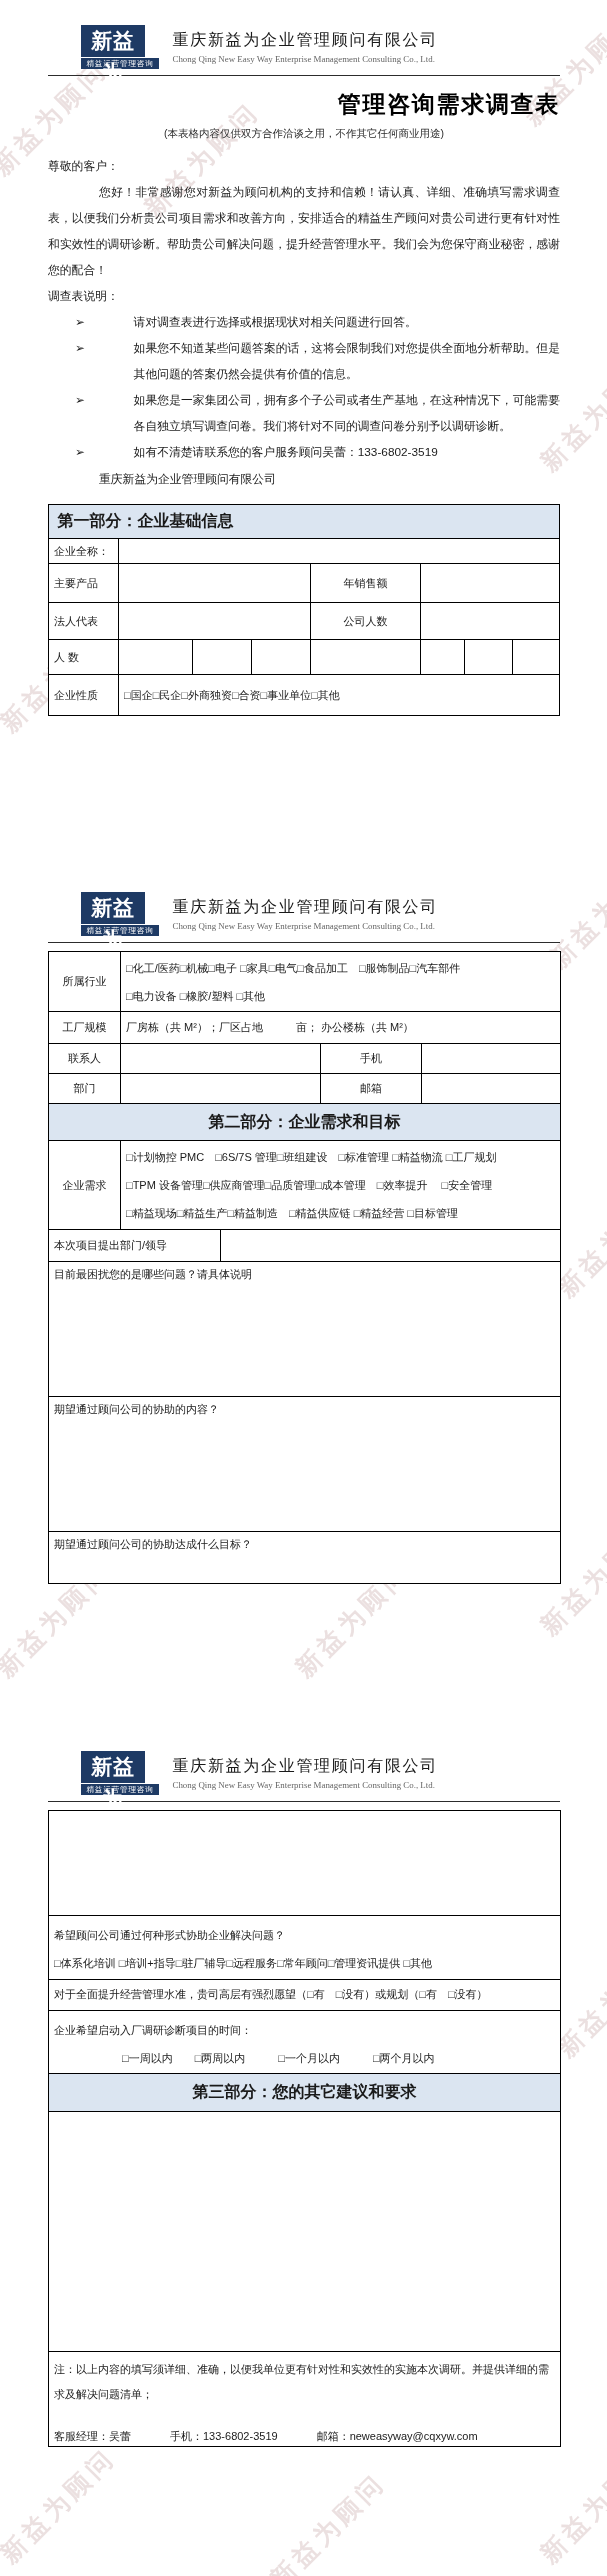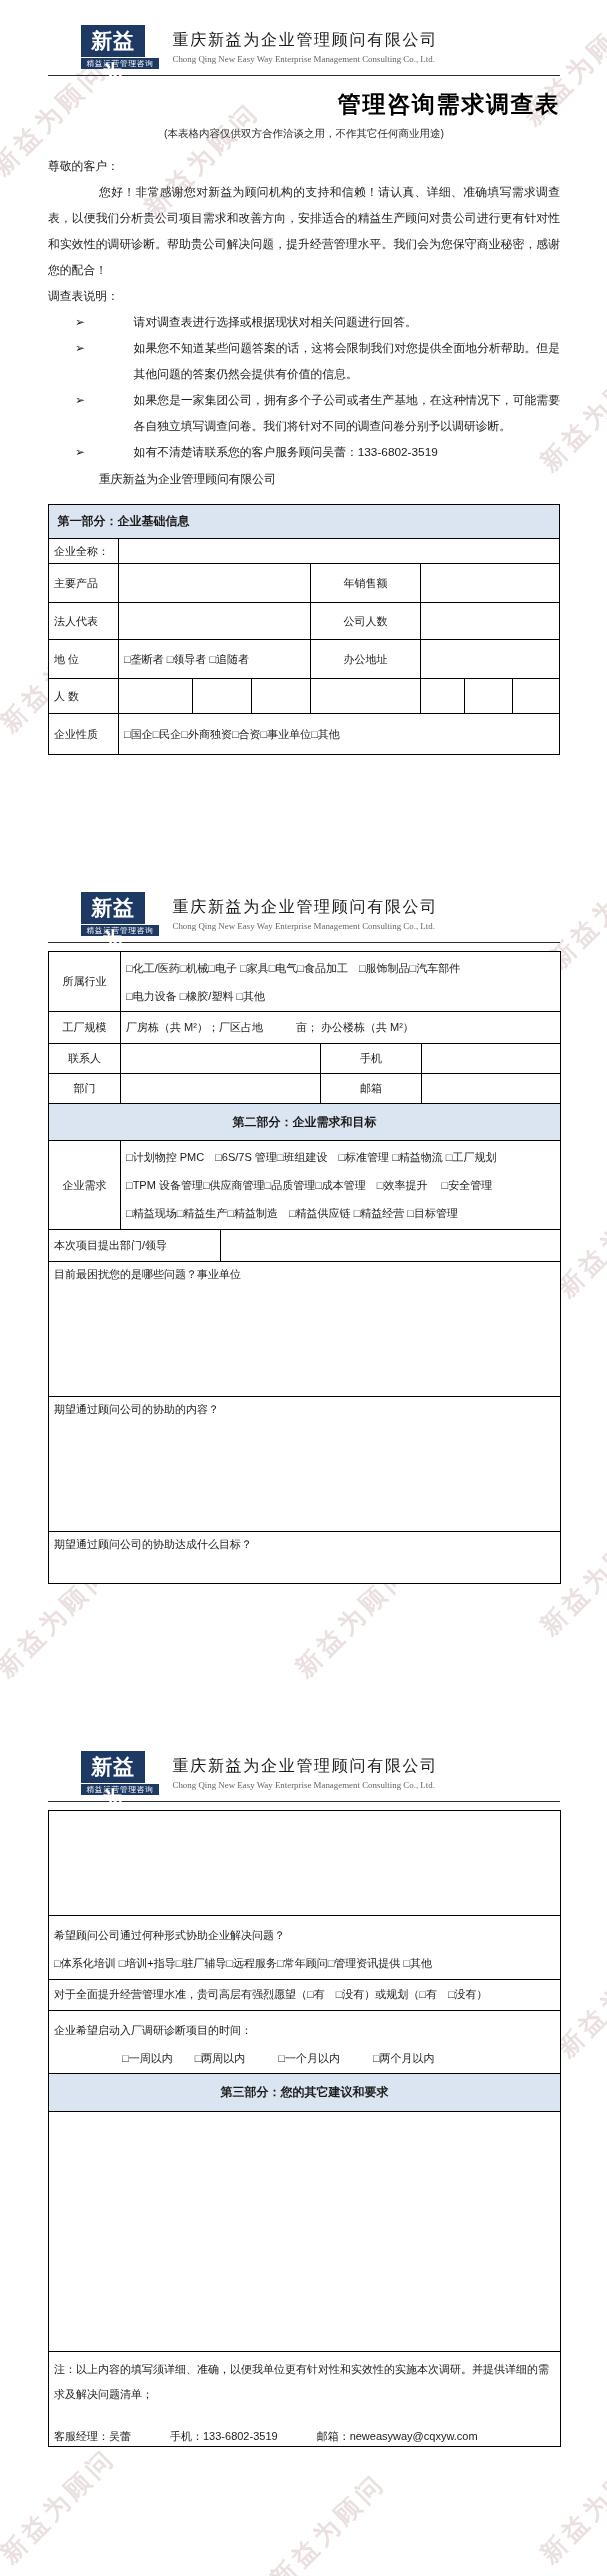--- a/index.html
+++ b/index.html
@@ -40,21 +40,21 @@
   .salutation { margin-top:11.8px; }
   .para-indent { text-indent:51px; text-align:justify; }
   .bullets { margin-left:27px; }
   .bullet { display:flex; }
   .bullet-marker { width:18.6px; flex:none; }
   .bullet-text { flex:1; text-align:justify;margin-left:40px; }
   .signature { margin-left:51px; margin-top:1.7px; }
 
   table { border-collapse:collapse; table-layout:fixed; width:511px; border:1.7px solid #000; background:#fff; }
   td { border:0.8px solid #000; font-size:11px; padding:1.7px 5px; color:#1a1a1a; overflow:hidden; }
-  .sec-hd { background:#dbe5f1; font-weight:bold; font-size:12px; padding-left:8.4px; }
+  .sec-hd { background:#dbe5f1; font-weight:bold; font-size:16px; padding-left:8.4px; }
   .sec-hd.c { padding-left:5px; }
   .c { text-align:center; }
   .top { vertical-align:top; padding-top:5px; }
   .optline { line-height:28px; }
   .t1 { margin-top:11.8px; }
   .pg2 table, .pg3 table { margin-top:8.4px; }
   .indent80 { padding-left:68px; }
   .contact-line { display:flex; gap:39px; margin-top:22px; }
 </style>
 </head>
@@ -151,26 +151,20 @@
       <td colspan="3"></td>
       <td class="c">年销售额</td>
       <td colspan="3"></td>
     </tr>
     <tr style="height:37px">
       <td>法人代表</td>
       <td colspan="3"></td>
       <td class="c">公司人数</td>
       <td colspan="3"></td>
     </tr>
-    <tr style="height:39px">
-      <td>地 位</td>
-      <td colspan="3">□垄断者  □领导者  □追随者</td>
-      <td class="c">办公地址</td>
-      <td colspan="3"></td>
-    </tr>
     <tr style="height:35px">
       <td>人  数</td>
       <td></td>
       <td></td>
       <td></td>
       <td></td>
       <td></td>
       <td></td>
       <td></td>
     </tr>
@@ -236,21 +230,21 @@
         <div class="optline">□计划物控 PMC　□6S/7S 管理□班组建设　□标准管理 □精益物流 □工厂规划</div>
         <div class="optline">□TPM 设备管理□供应商管理□品质管理□成本管理　□效率提升　 □安全管理</div>
         <div class="optline">□精益现场□精益生产□精益制造　□精益供应链 □精益经营 □目标管理</div>
       </td>
     </tr>
     <tr style="height:32px">
       <td colspan="2">本次项目提出部门/领导</td>
       <td colspan="3"></td>
     </tr>
     <tr style="height:135px">
-          <td colspan="5" class="top">目前最困扰您的是哪些问题？事业单位</td>
+          <td colspan="5" class="top">目前最困扰您的是哪些问题？请具体说明</td>
         </tr>
     <tr style="height:135px">
           <td colspan="5" class="top">期望通过顾问公司的协助的内容？</td>
         </tr>
     <tr style="height:52px">
           <td colspan="5" class="top">期望通过顾问公司的协助达成什么目标？</td>
         </tr>
   </tbody>
     </table>
 </div>

